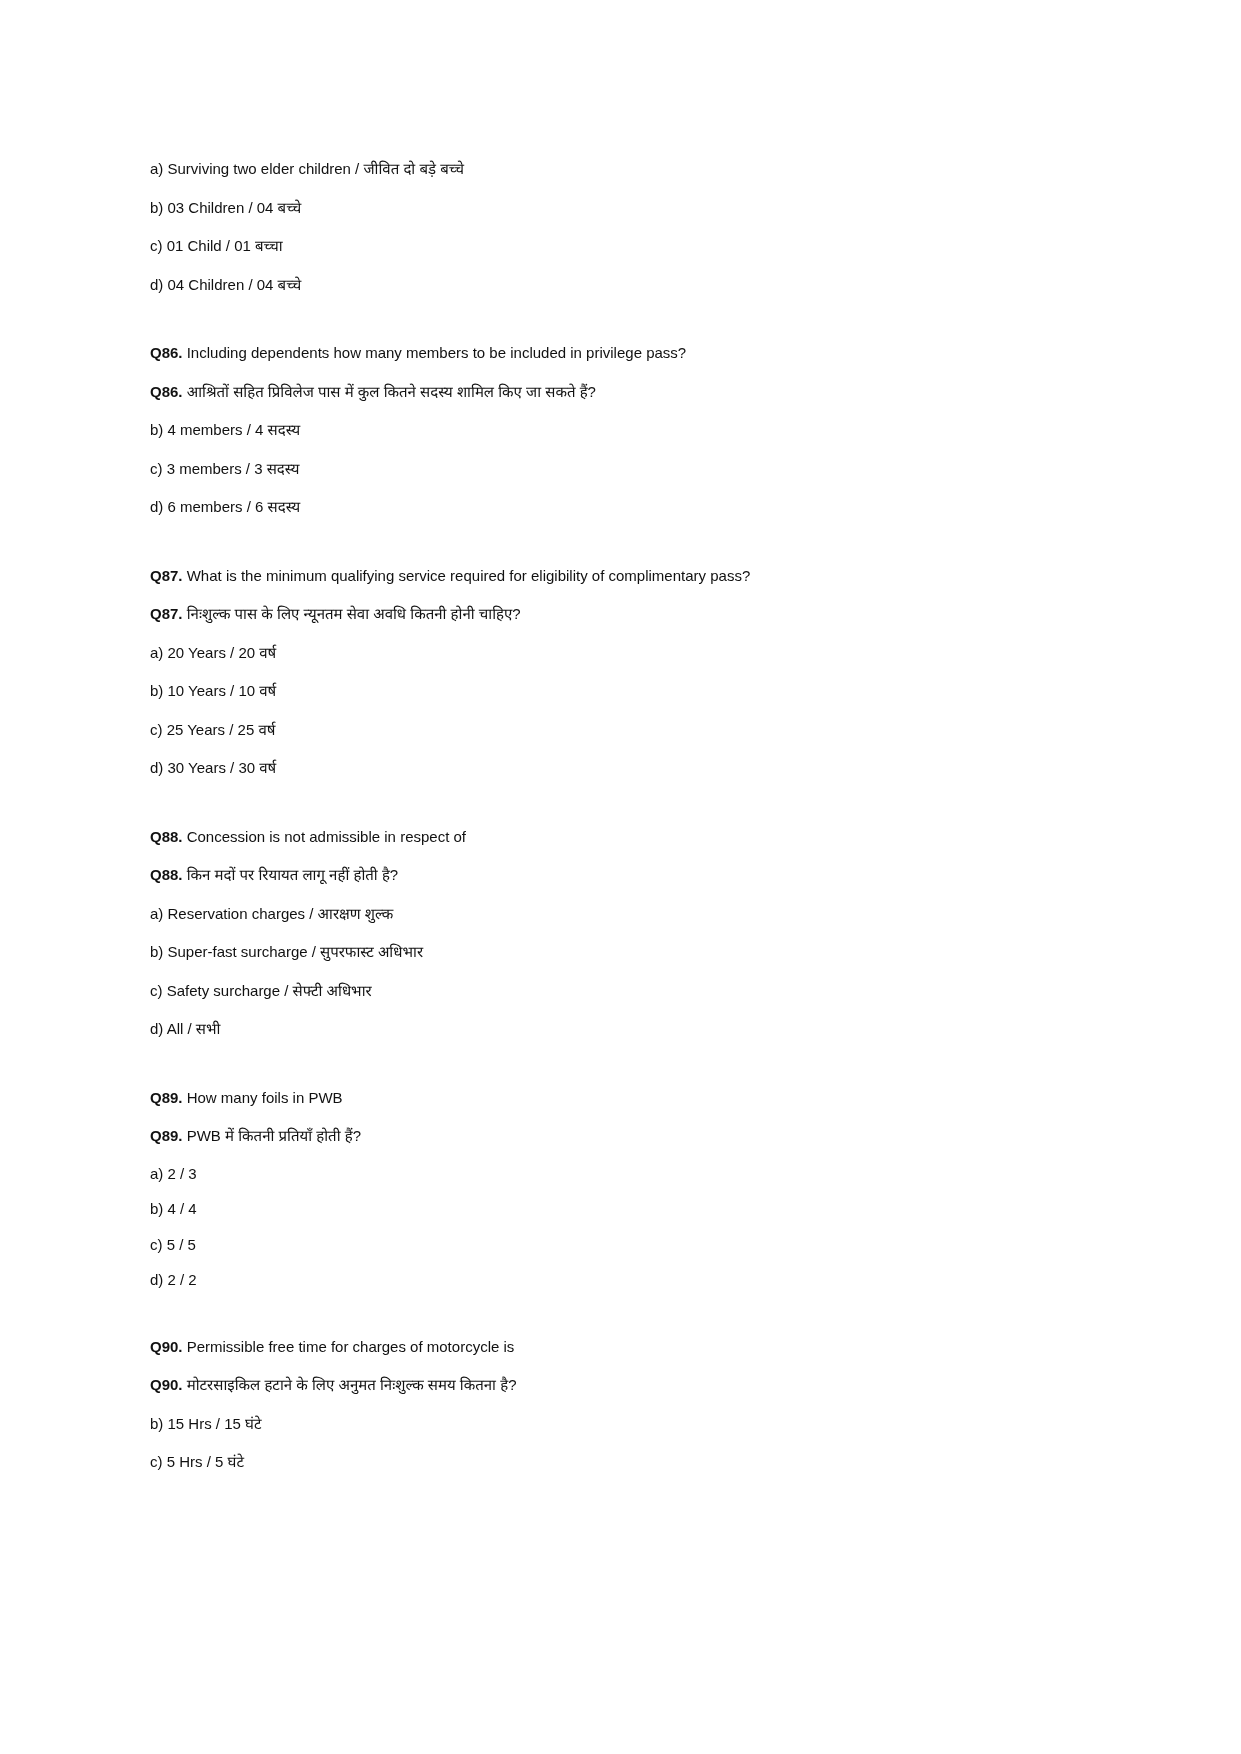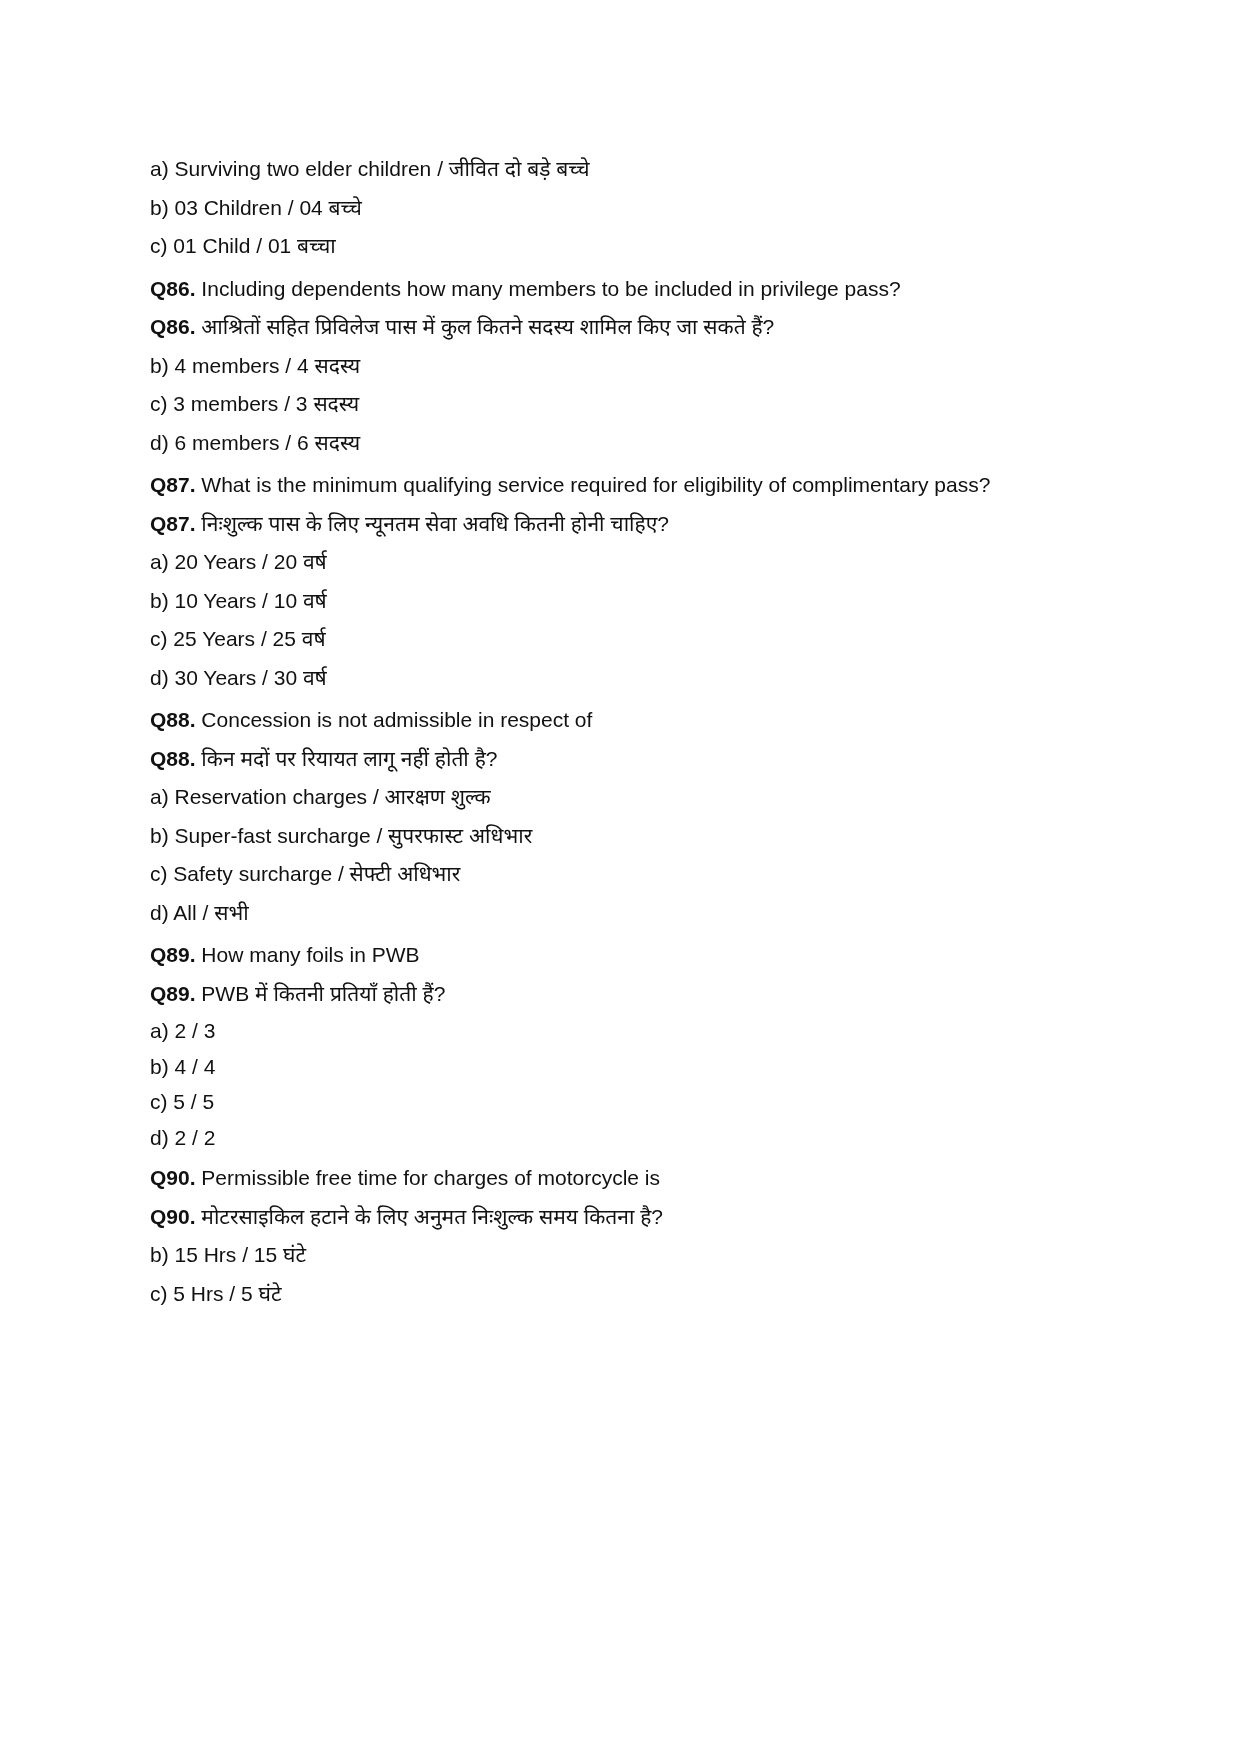--- a/index.html
+++ b/index.html
@@ -1,32 +1,33 @@
 <!DOCTYPE html>
 <html><head>
 <meta charset="utf-8">
 <style>
   html, body { margin: 0; padding: 0; background: #ffffff; }
   body { width: 1241px; height: 1754px; position: relative; overflow: hidden;
          font-family: "Liberation Sans", "DejaVu Sans", sans-serif; color: #111; }
   .page { position: absolute; left: 150px; top: 150px; width: 1000px; }
-  .line { font-size: 21px; line-height: 38.5px; height: 38.5px; white-space: nowrap; }
-  .q-en { margin-top: 4px; }
+  .line { font-size: 15px; line-height: 38.5px; height: 38.5px; white-space: nowrap; }
+  .q-en { margin-top: 30px; }
   .q-num { font-weight: bold; }
   .block { }
 </style>
 </head>
 <body>
 
 <div class="page">
 
   <div class="block">
     <div class="line">a) Surviving two elder children / जीवित दो बड़े बच्चे</div>
     <div class="line">b) 03 Children / 04 बच्चे</div>
     <div class="line">c) 01 Child / 01 बच्चा</div>
+    <div class="line">d) 04 Children / 04 बच्चे</div>
   </div>
 
   <div class="block">
     <div class="line q-en"><span class="q-num">Q86.</span><span> Including dependents how many members to be included in privilege pass?</span></div>
     <div class="line"><span class="q-num">Q86.</span><span> आश्रितों सहित प्रिविलेज पास में कुल कितने सदस्य शामिल किए जा सकते हैं?</span></div>
     <div class="line">b) 4 members / 4 सदस्य</div>
     <div class="line">c) 3 members / 3 सदस्य</div>
     <div class="line">d) 6 members / 6 सदस्य</div>
   </div>
 

